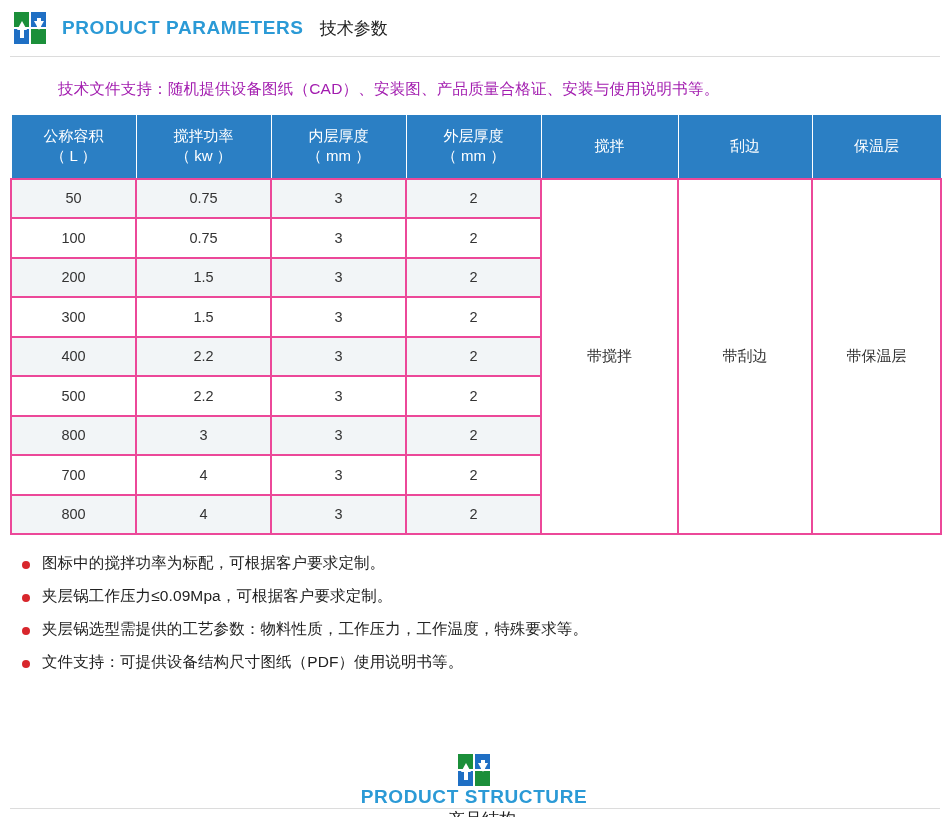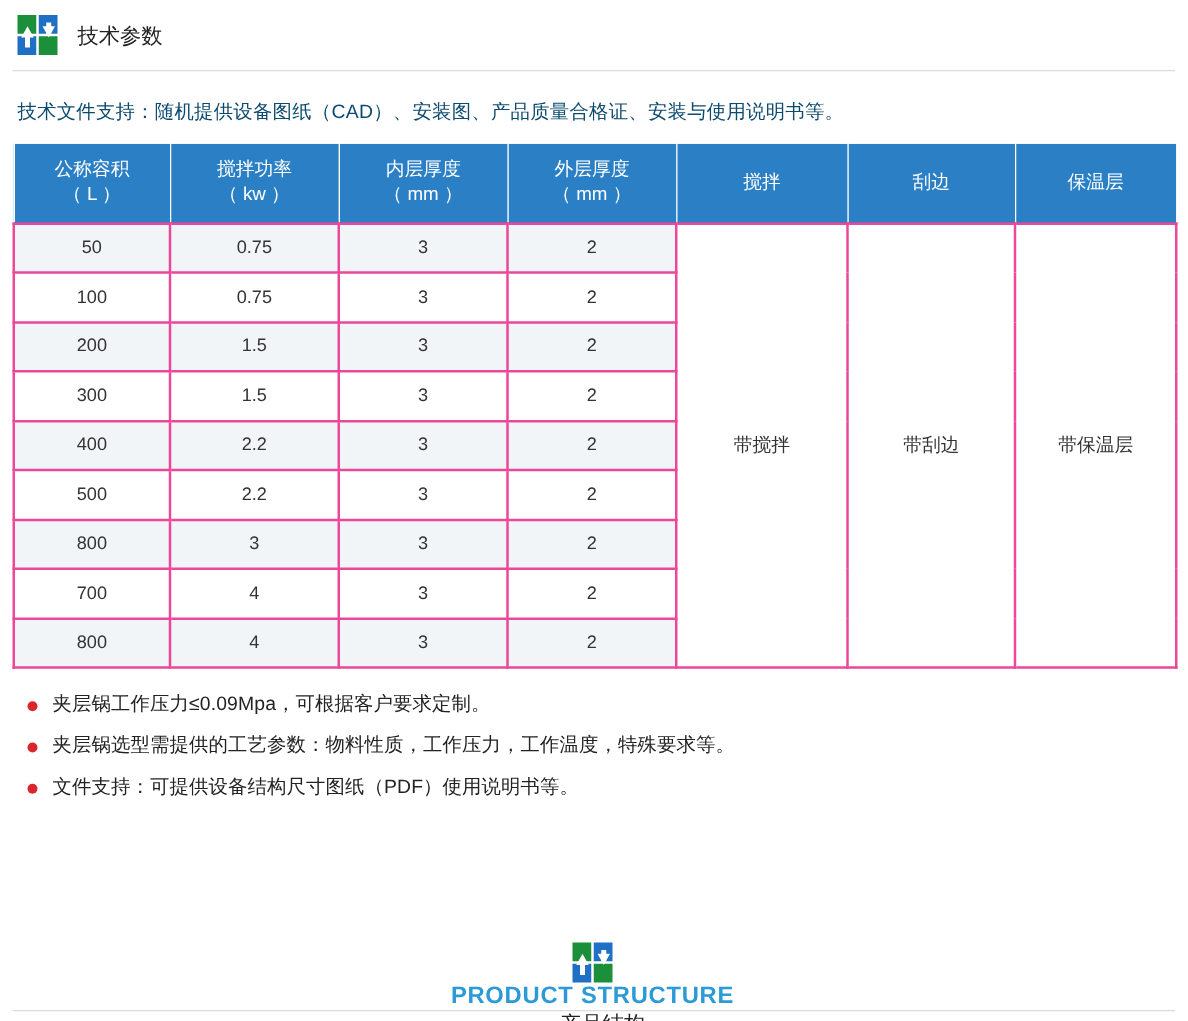--- a/index.html
+++ b/index.html
@@ -80,22 +80,23 @@
   .header-rule {
     height: 1px;
     background: #dcdcdc;
     margin: 0 10px;
   }
 
   
   .intro {
     padding: 22px 14px 14px 14px;
     font-size: 15.5px;
-    color: #0c4a6e;
+    color: #a21caf;
     letter-spacing: 0.2px;
+    margin-left: 44px;
   }
 
   
   .table-wrap { padding: 0 10px; }
   table.params {
     width: 930px;
     border-collapse: collapse;
     table-layout: fixed;
     font-size: 14.5px;
   }
@@ -179,20 +180,21 @@
     <div class="logo-mark">
       <div class="sq sq-tl"></div>
       <div class="sq sq-tr"></div>
       <div class="sq sq-bl"></div>
       <div class="sq sq-br"></div>
       <div class="arrow-up"></div>
       <div class="bar-l"></div>
       <div class="arrow-dn"></div>
       <div class="bar-r"></div>
     </div>
+    <div class="title-en">PRODUCT PARAMETERS</div>
     <div class="title-cn">技术参数</div>
   </div>
   <div class="header-rule"></div>
 
   <div class="intro">技术文件支持：随机提供设备图纸（CAD）、安装图、产品质量合格证、安装与使用说明书等。</div>
 
   <div class="table-wrap">
     <table class="params">
       <colgroup>
         <col class="c1">
@@ -288,20 +290,24 @@
           <td>800</td>
           <td>4</td>
           <td>3</td>
           <td>2</td>
         </tr>
       </tbody>
     </table>
   </div>
 
   <div class="notes">
+    <div class="note">
+      <span class="bullet"></span>
+      <span>图标中的搅拌功率为标配，可根据客户要求定制。</span>
+    </div>
     <div class="note">
       <span class="bullet"></span>
       <span>夹层锅工作压力≤0.09Mpa，可根据客户要求定制。</span>
     </div>
     <div class="note">
       <span class="bullet"></span>
       <span>夹层锅选型需提供的工艺参数：物料性质，工作压力，工作温度，特殊要求等。</span>
     </div>
     <div class="note">
       <span class="bullet"></span>

